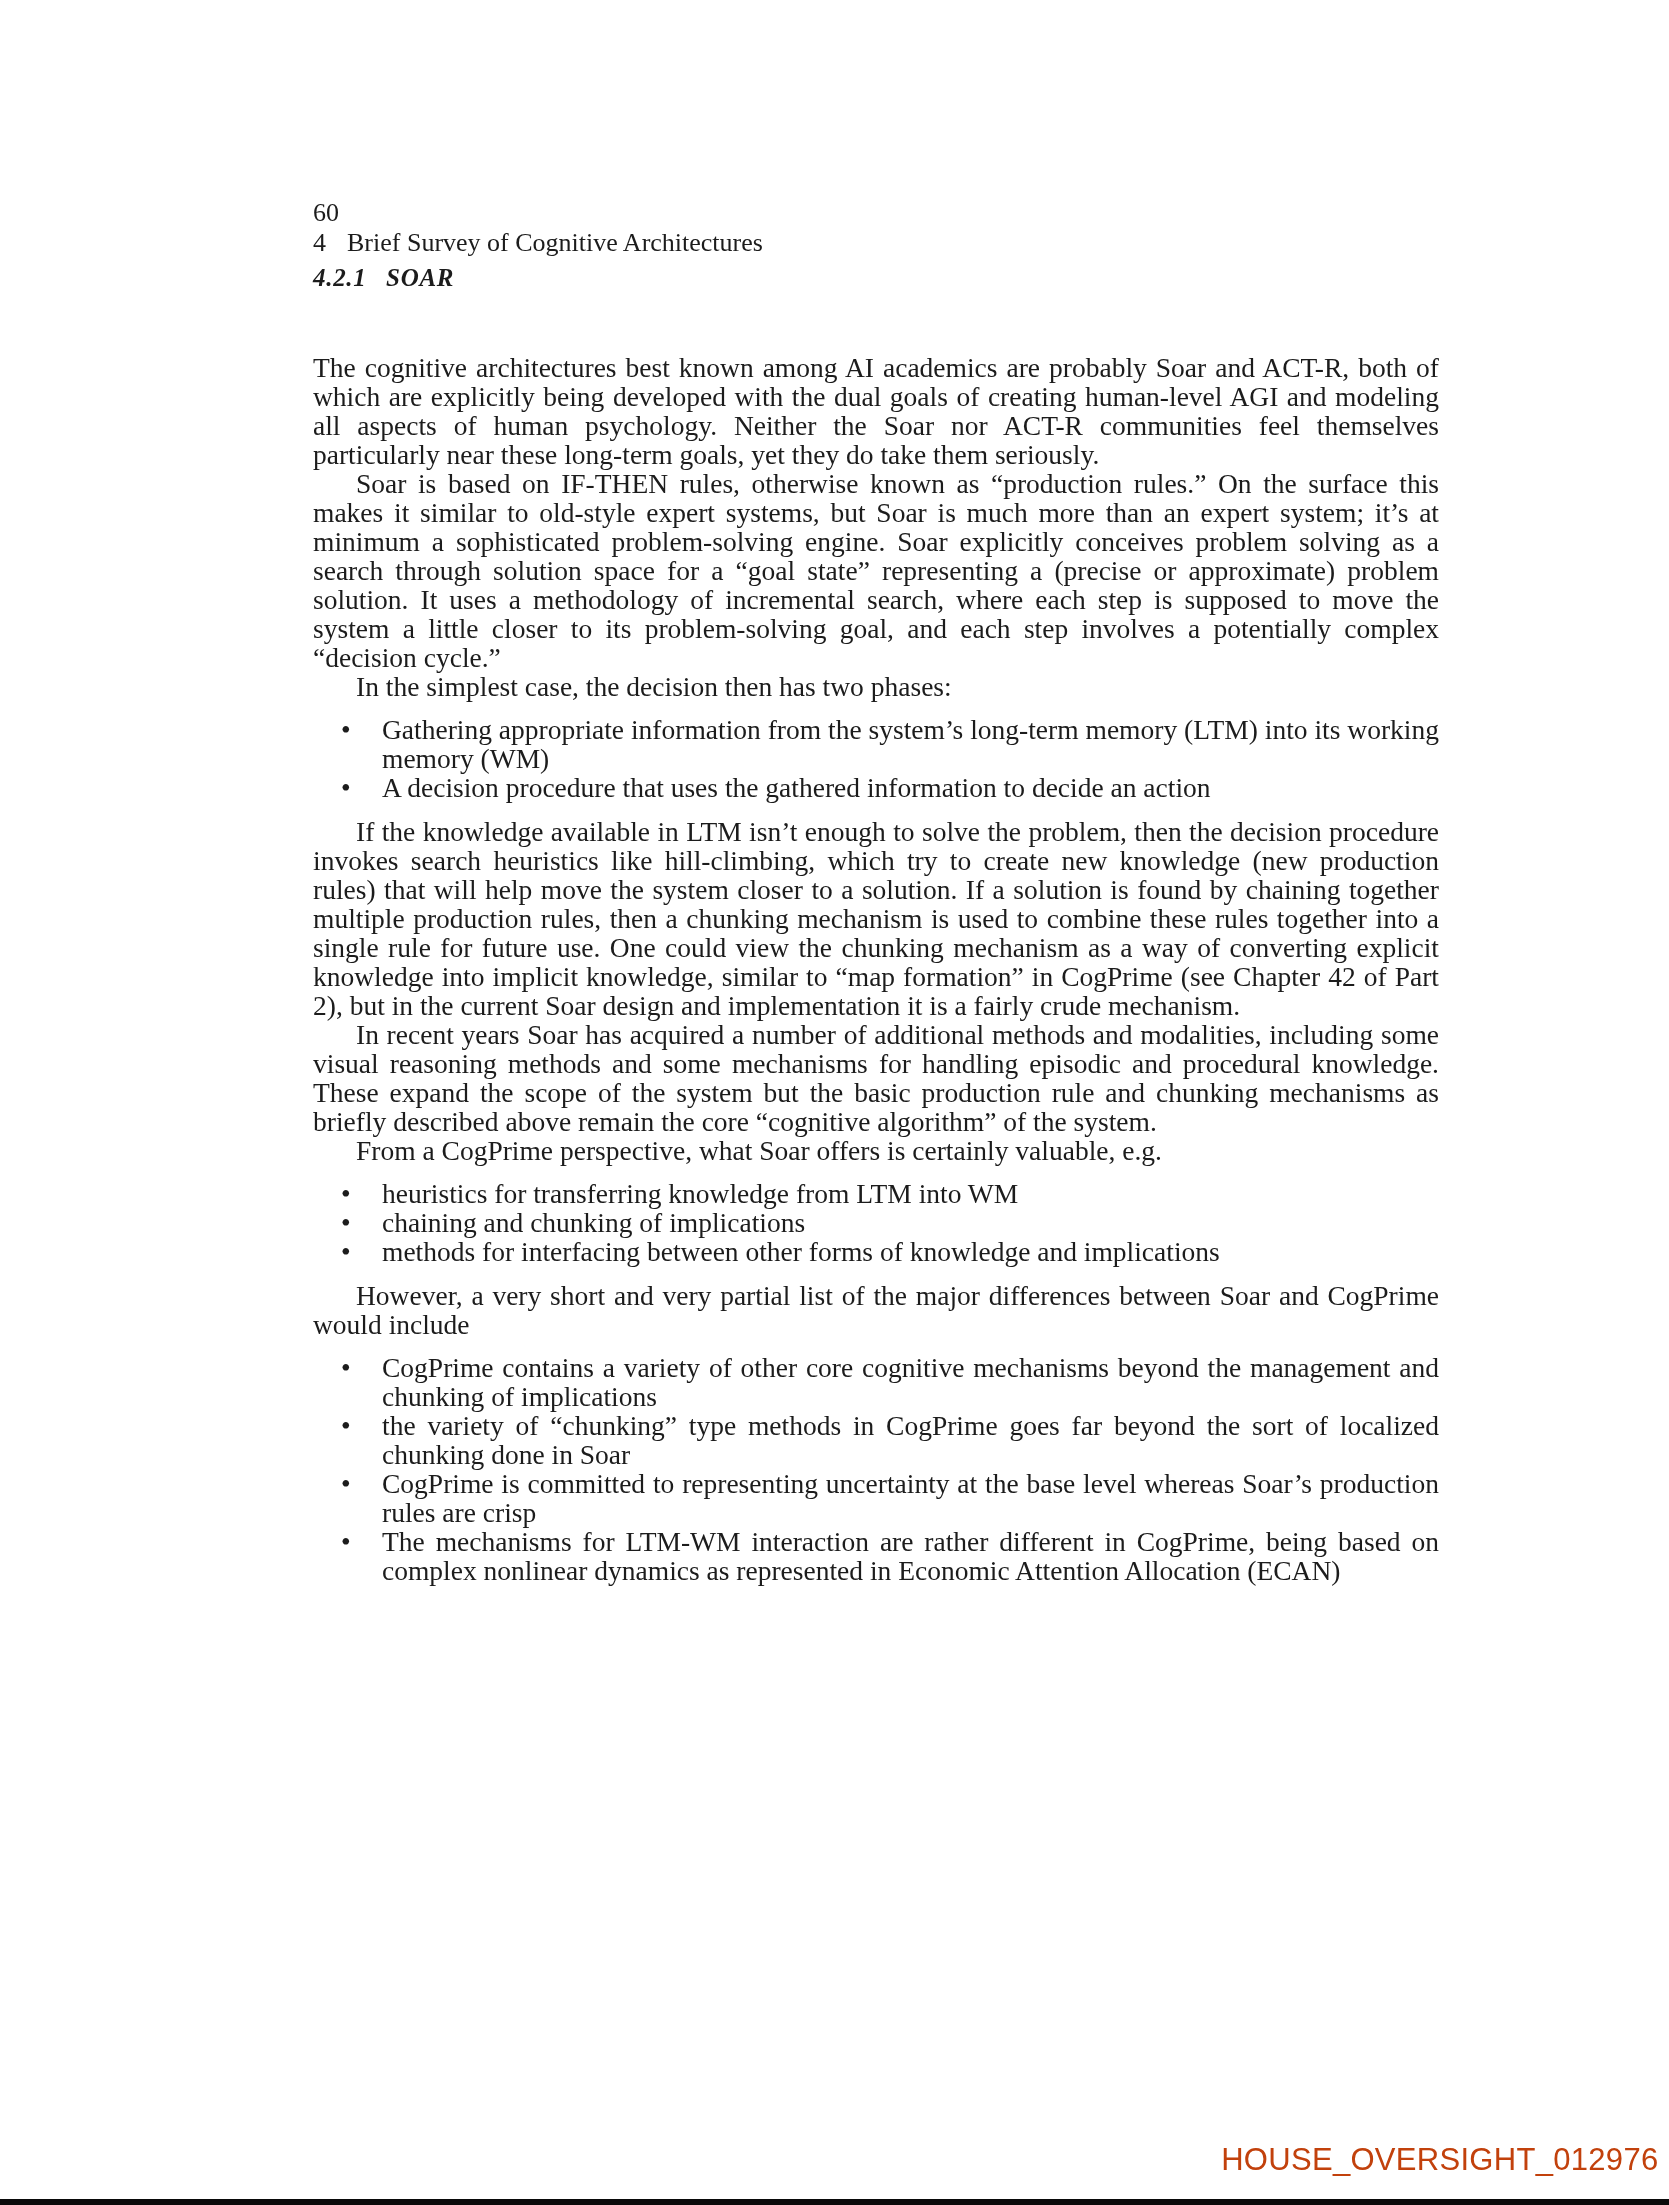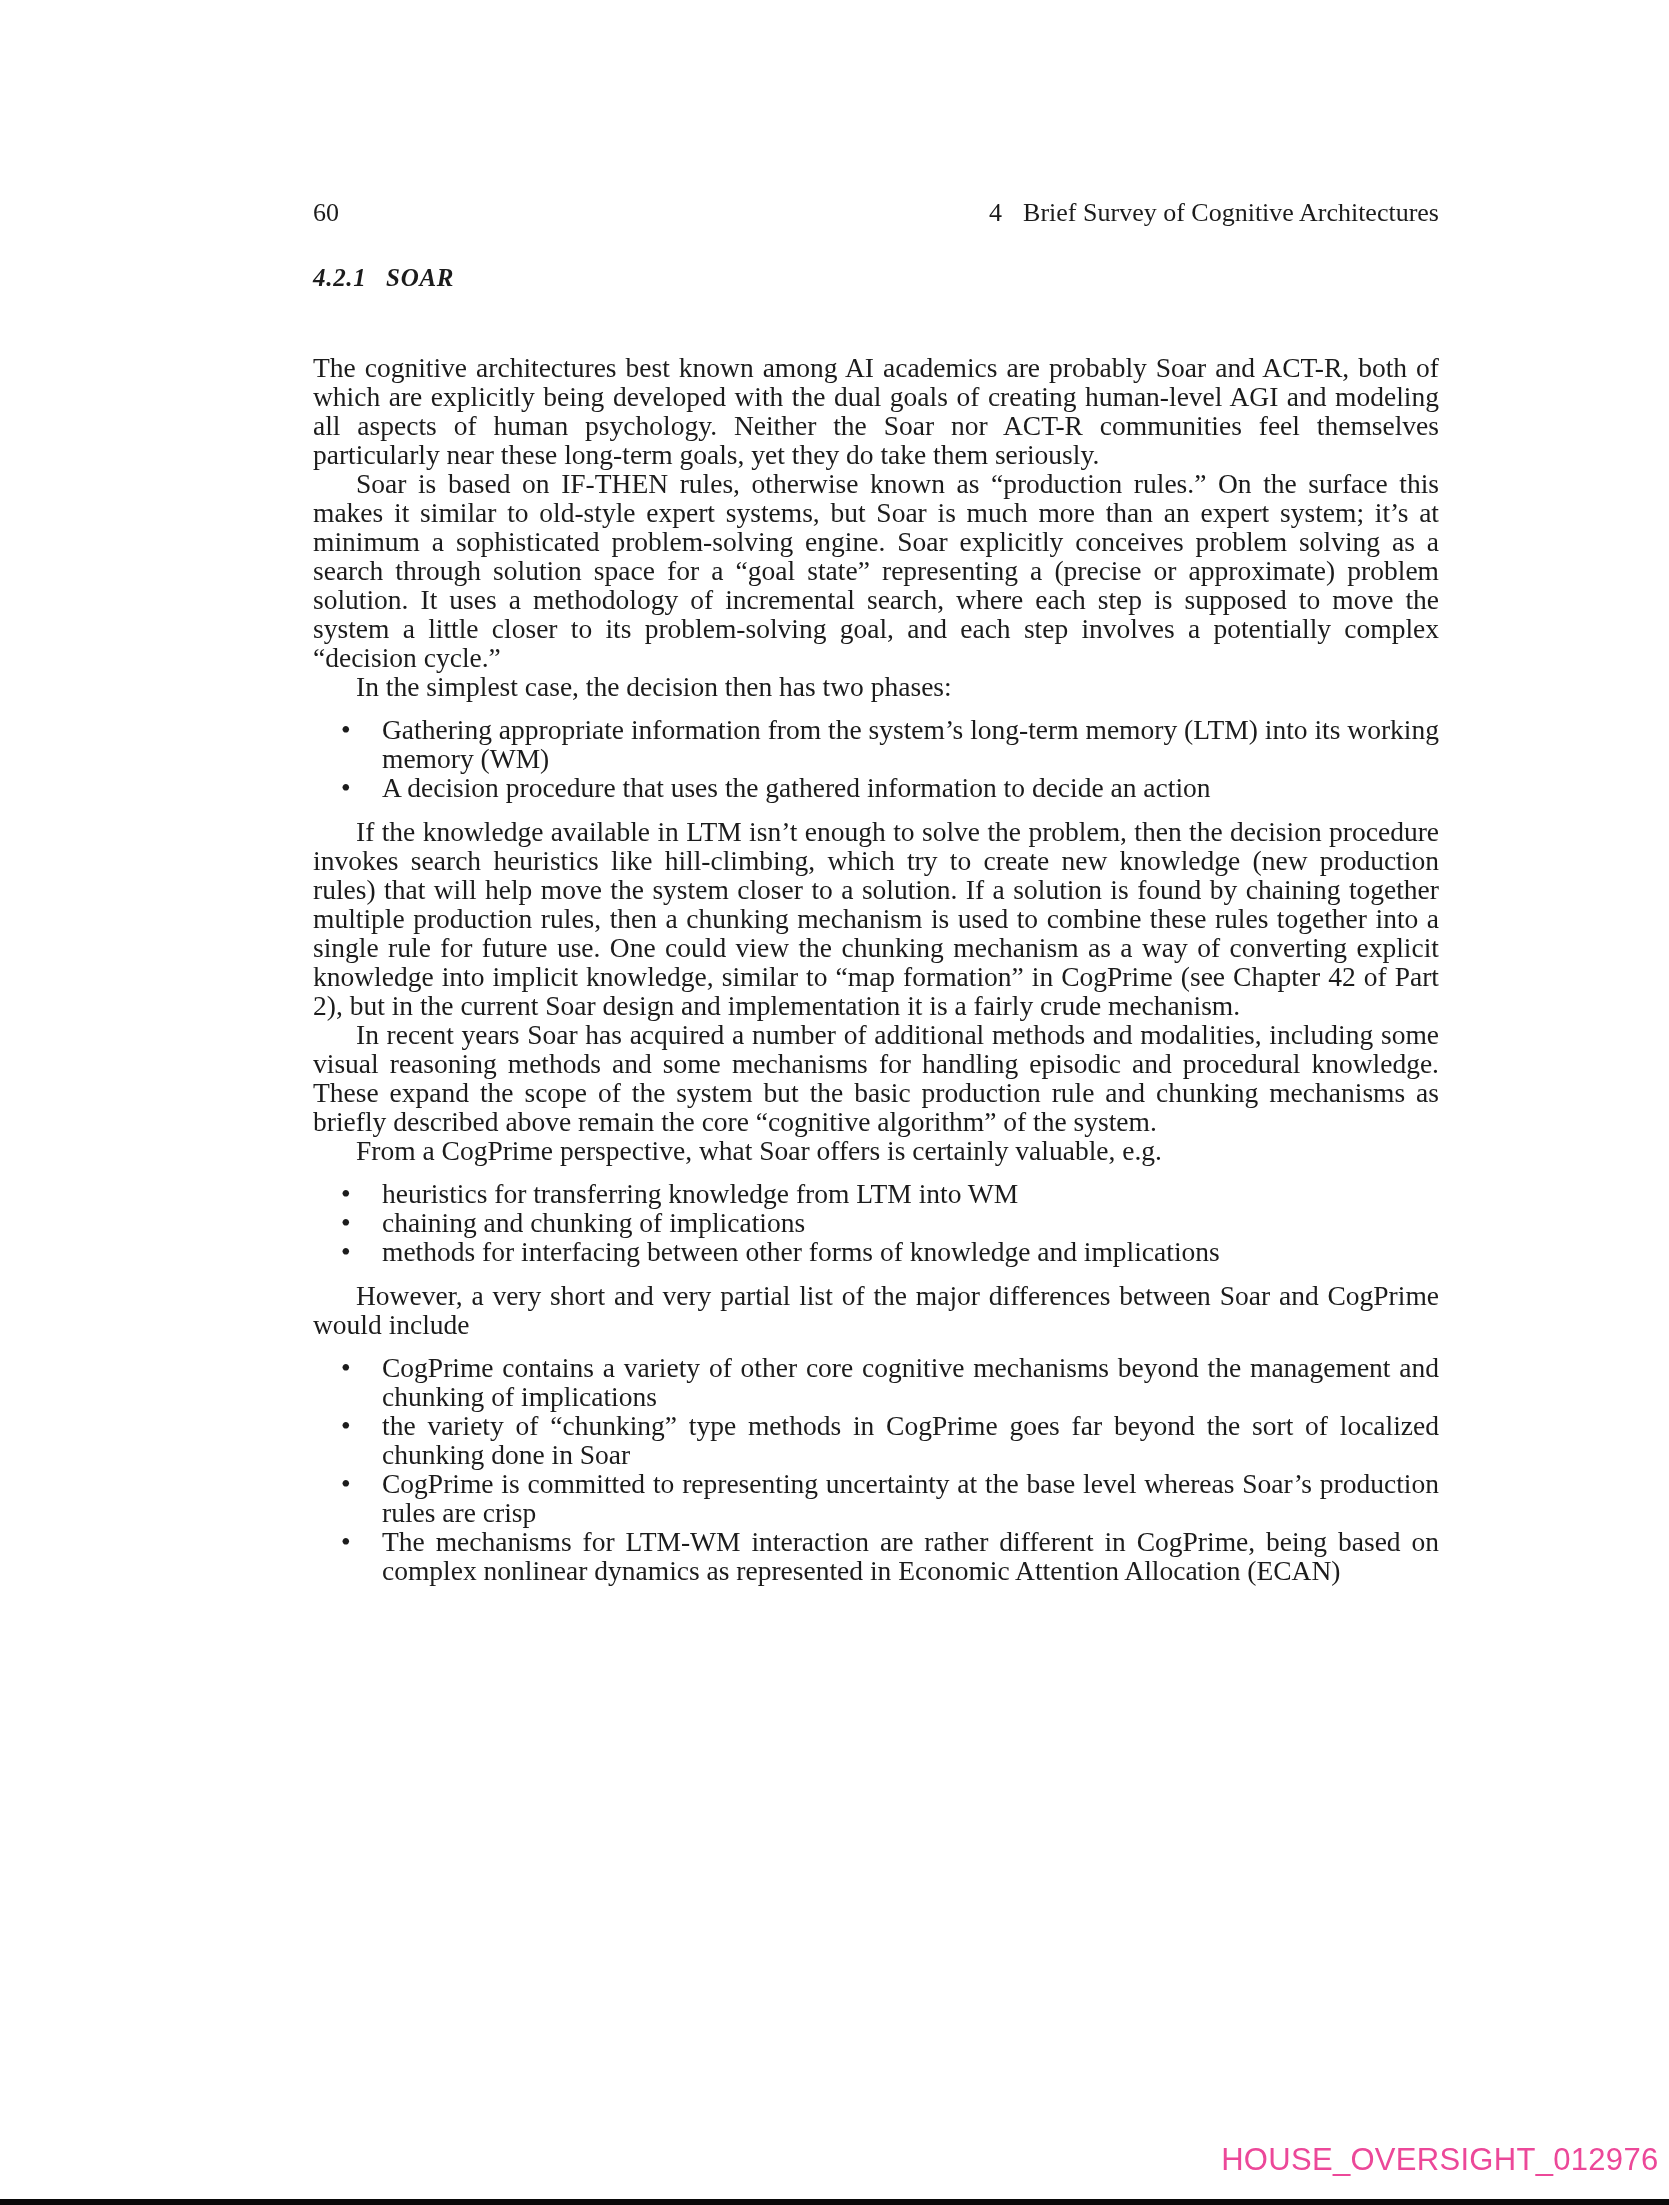--- a/index.html
+++ b/index.html
@@ -19,20 +19,21 @@
   
   .running-header {
     position: absolute;
     top: 198px;
     left: 313px;
     width: 1126px;
     display: flex;
     justify-content: space-between;
     align-items: baseline;
     font-size: 26px;
+    flex-direction: column;
   }
   .running-header .chapter {
     white-space: nowrap;
   }
   .running-header .chapter .num {
     margin-right: 21px;
   }
   
   .section-heading {
     position: absolute;
@@ -77,21 +78,21 @@
     left: -41px;
     top: 0;
   }
   
   .stamp {
     position: absolute;
     right: 10.5px;
     bottom: 27.5px;
     font-family: "Liberation Sans", sans-serif;
     font-size: 31px;
-    color: #ec4899;
+    color: #c2410c;
     letter-spacing: 0.3px;
   }
   
   .scan-edge {
     position: absolute;
     left: 0;
     bottom: 0;
     width: 100%;
     height: 5.9px;
     background: #0a0a0a;

